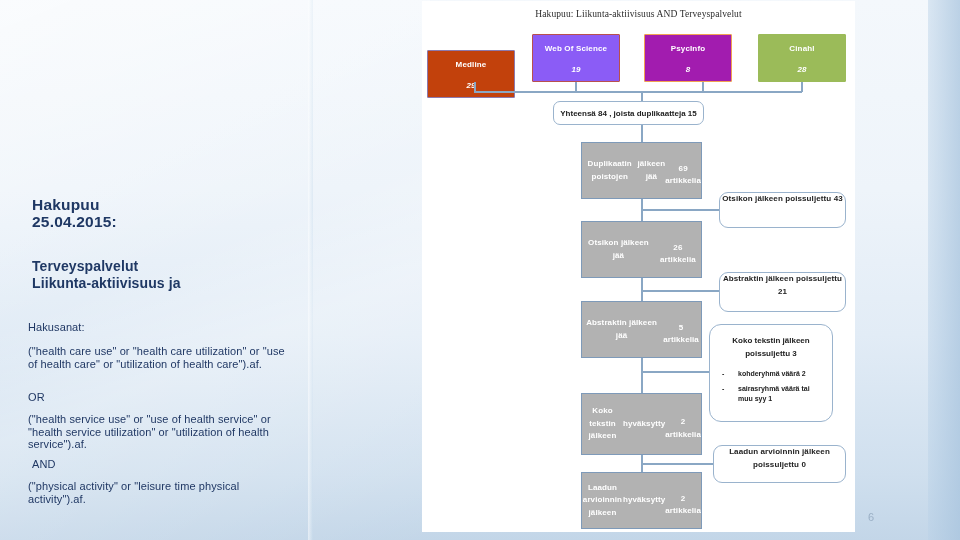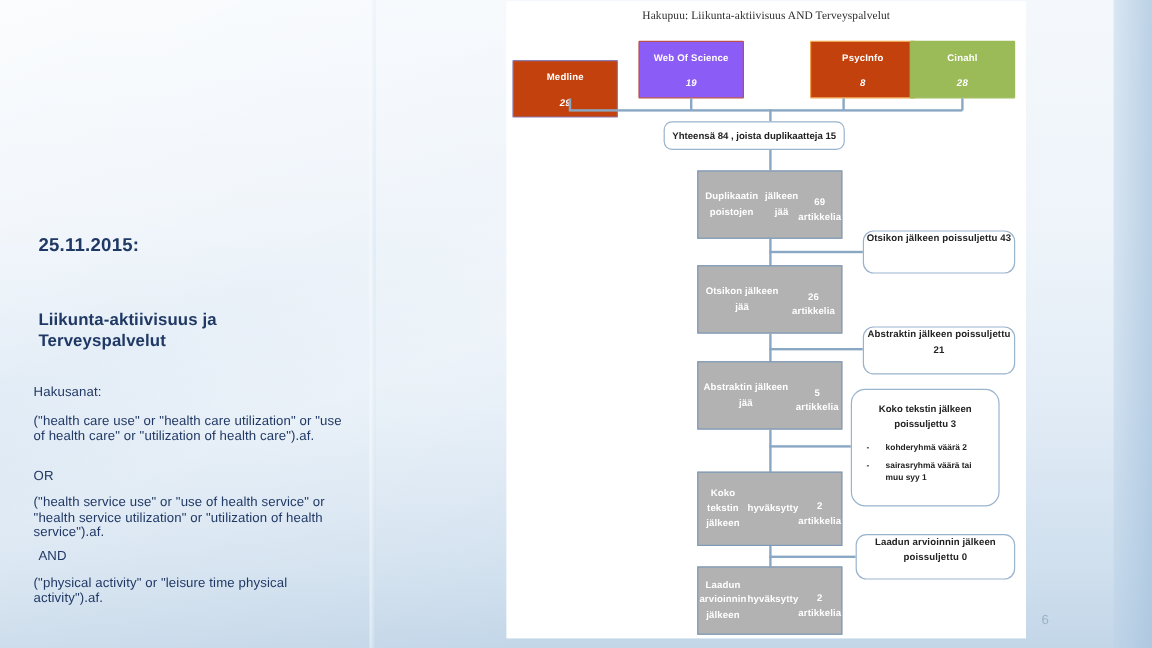--- a/index.html
+++ b/index.html
@@ -248,26 +248,27 @@
 </style>
 </head>
 <body>
 
 <div id="slide">
 
   <div class="bg-sheen"></div>
   <div class="bg-band-right"></div>
 
   <div class="title-block">
-    <div class="title-line-2">25.11.2015:</div>
+    <div class="title-line-1">Hakupuu</div>
+    <div class="title-line-2">25.04.2015:</div>
   </div>
 
   <div class="subtitle-block">
+    <div>Terveyspalvelut</div>
     <div>Liikunta-aktiivisuus ja</div>
-    <div>Terveyspalvelut</div>
   </div>
 
   <div class="body-text body-label">Hakusanat:</div>
   <div class="body-text body-para-1">("health care use" or "health care utilization" or "use of health care" or "utilization of health care").af.</div>
   <div class="body-text body-or">OR</div>
   <div class="body-text body-para-2">("health service use" or "use of health service" or "health service utilization" or "utilization of health service").af.</div>
   <div class="body-text body-and">AND</div>
   <div class="body-text body-para-3">("physical activity" or "leisure time physical activity").af.</div>
 
   <div class="picture">
@@ -275,21 +276,21 @@
     <div class="chart-title">Hakupuu: Liikunta-aktiivisuus AND Terveyspalvelut</div>
 
     <div class="db-box" id="db0" style="left: 4px; background: #c2410c; border: 1.2px solid rgb(140, 121, 174); margin-top: 16px;">
       <span>Medline</span>
       <span class="db-count">29</span>
     </div>
     <div class="db-box" id="db1" style="left: 109px; background: #8b5cf6; border: 1.2px solid rgb(184, 80, 78);">
       <span>Web Of Science</span>
       <span class="db-count">19</span>
     </div>
-    <div class="db-box" id="db2" style="left: 252px; background: #c2410c; border: 1.2px solid rgb(240, 162, 82);">
+    <div class="db-box" id="db2" style="left: 221px; background: #a21caf; border: 1.2px solid rgb(240, 162, 82);">
       <span>PsycInfo</span>
       <span class="db-count">8</span>
     </div>
     <div class="db-box" id="db3" style="left: 335px; background: rgb(155, 187, 89); border: 1.2px solid rgb(155, 187, 89);">
       <span>Cinahl</span>
       <span class="db-count">28</span>
     </div>
 
     <div class="line v" style="left:51px;  top:80px; height:10px;"></div>
     <div class="line v" style="left:152px; top:80px; height:10px;"></div>

